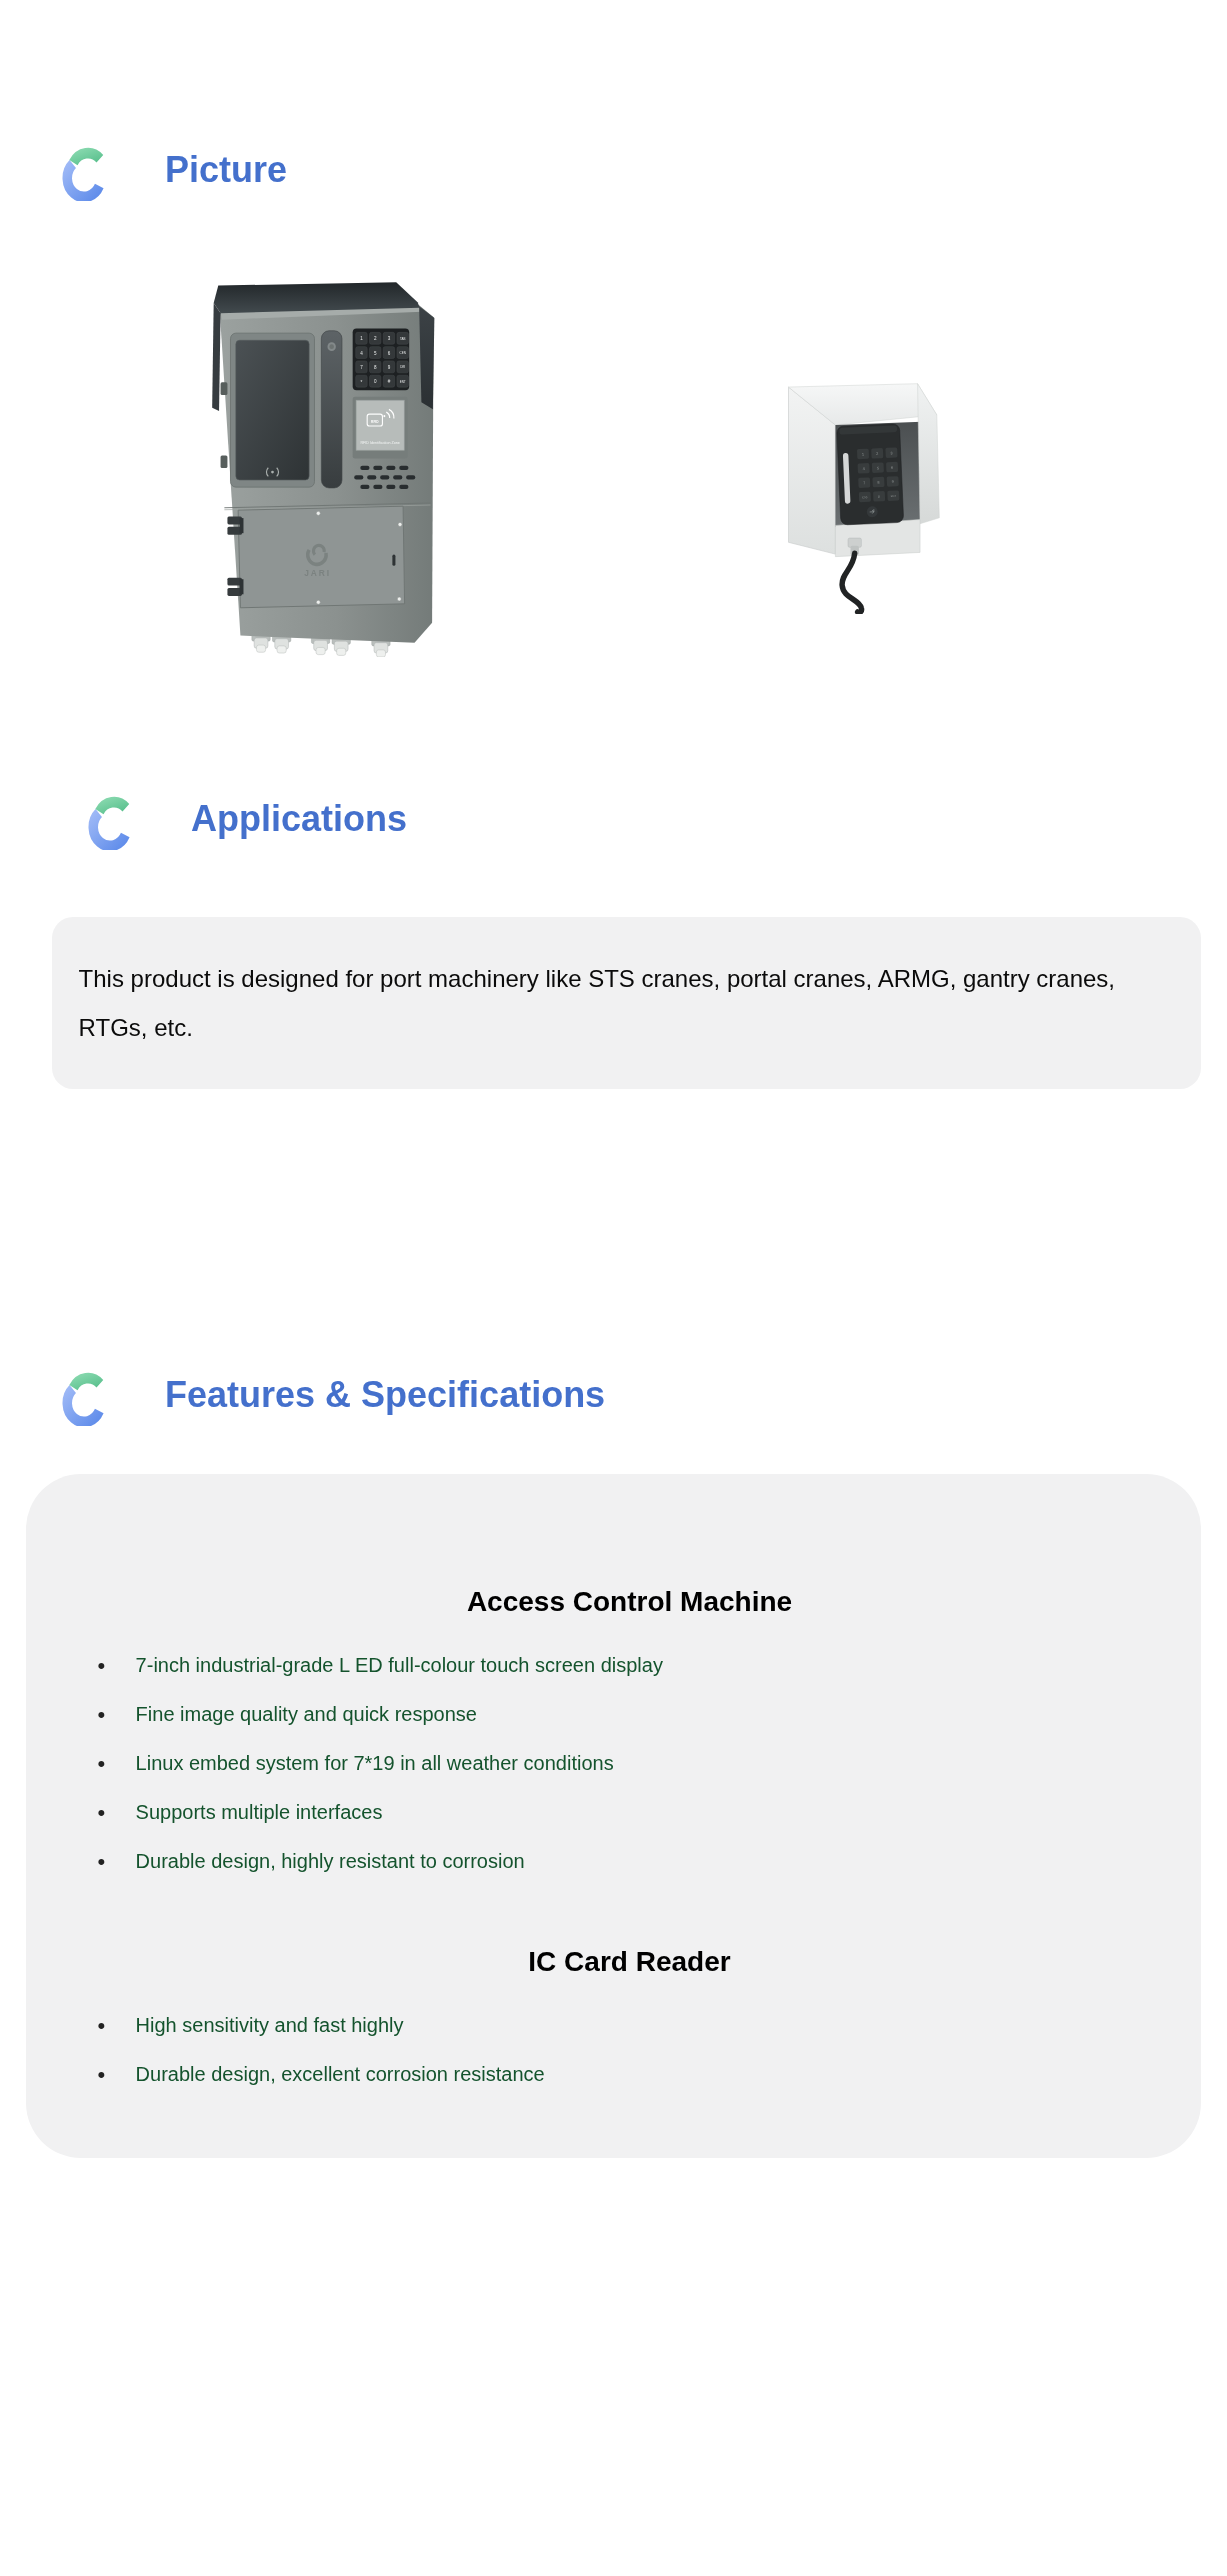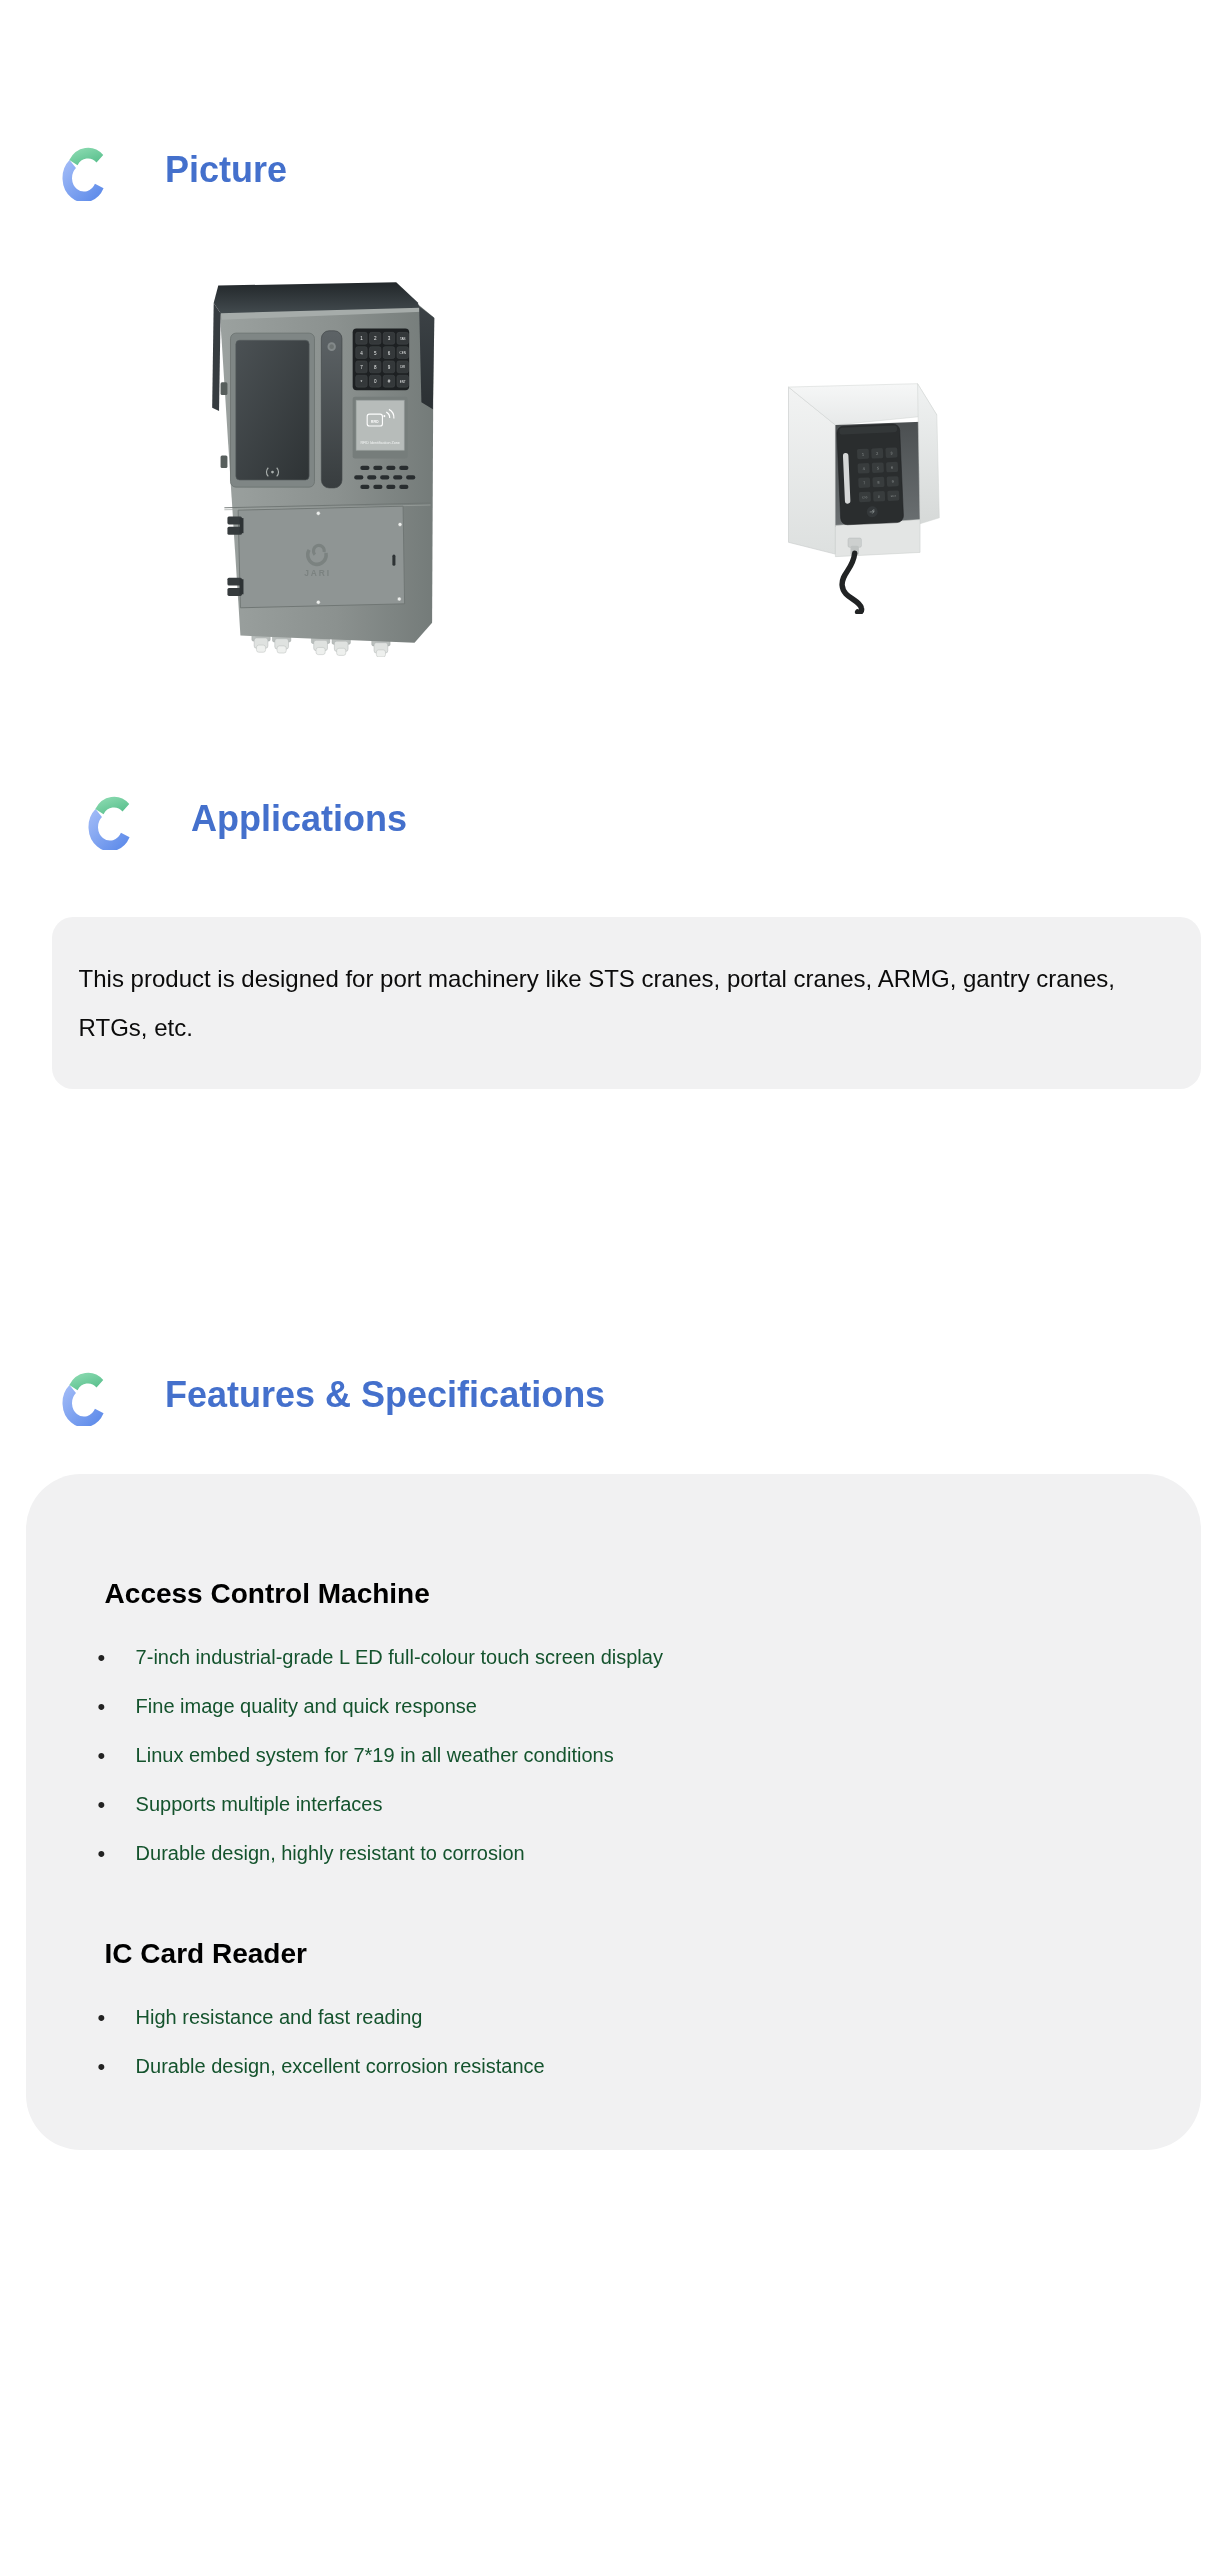--- a/index.html
+++ b/index.html
@@ -25,21 +25,21 @@
   .app-box{
     margin:67px 25.6px 0;background:var(--panel);border-radius:21px;
     padding:37px 27px;
   }
   .app-box p{margin:0;font-size:24px;line-height:49px;max-width:1116px;color:#0b0b0b;}
   #sec-features{margin-top:274px;}
   .feat-box{
     margin:48px 25.6px 0;background:var(--panel);border-radius:55px;
     padding:95px 47px 59px;
   }
-  .feat-group h3{margin:8px 0 0 32px;font-size:28px;line-height:34px;font-weight:700;color:#000;}
+  .feat-group h3{margin:16px 0 0 32px;font-size:28px;line-height:34px;font-weight:700;color:#000;text-align:center;}
   .feat-group ul{list-style:none;margin:22px 0 0;padding:0;}
   .feat-group li{position:relative;padding-left:63px;font-size:20px;line-height:49px;color:#14532d;}
   .feat-group li::before{content:"\2022";position:absolute;left:25px;top:0;font-size:22px;color:#222;}
   .feat-group + .feat-group{margin-top:59px;}
   .defs-only{position:absolute;width:0;height:0;overflow:hidden;}
 </style>
 </head>
 <body>
 
 <svg class="defs-only" aria-hidden="true">
@@ -341,20 +341,20 @@
         <li><span>Fine image quality and quick response</span></li>
         <li><span>Linux embed system for 7*19 in all weather conditions</span></li>
         <li><span>Supports multiple interfaces</span></li>
         <li><span>Durable design, highly resistant to corrosion</span></li>
       </ul>
     </div>
 
     <div class="feat-group">
       <h3>IC Card Reader</h3>
       <ul>
-        <li><span>High resistance and fast reading</span></li>
+        <li><span>High sensitivity and fast highly</span></li>
         <li><span>Durable design, excellent corrosion resistance</span></li>
       </ul>
     </div>
 
   </div>
 </section>
 
 
 </body></html>

